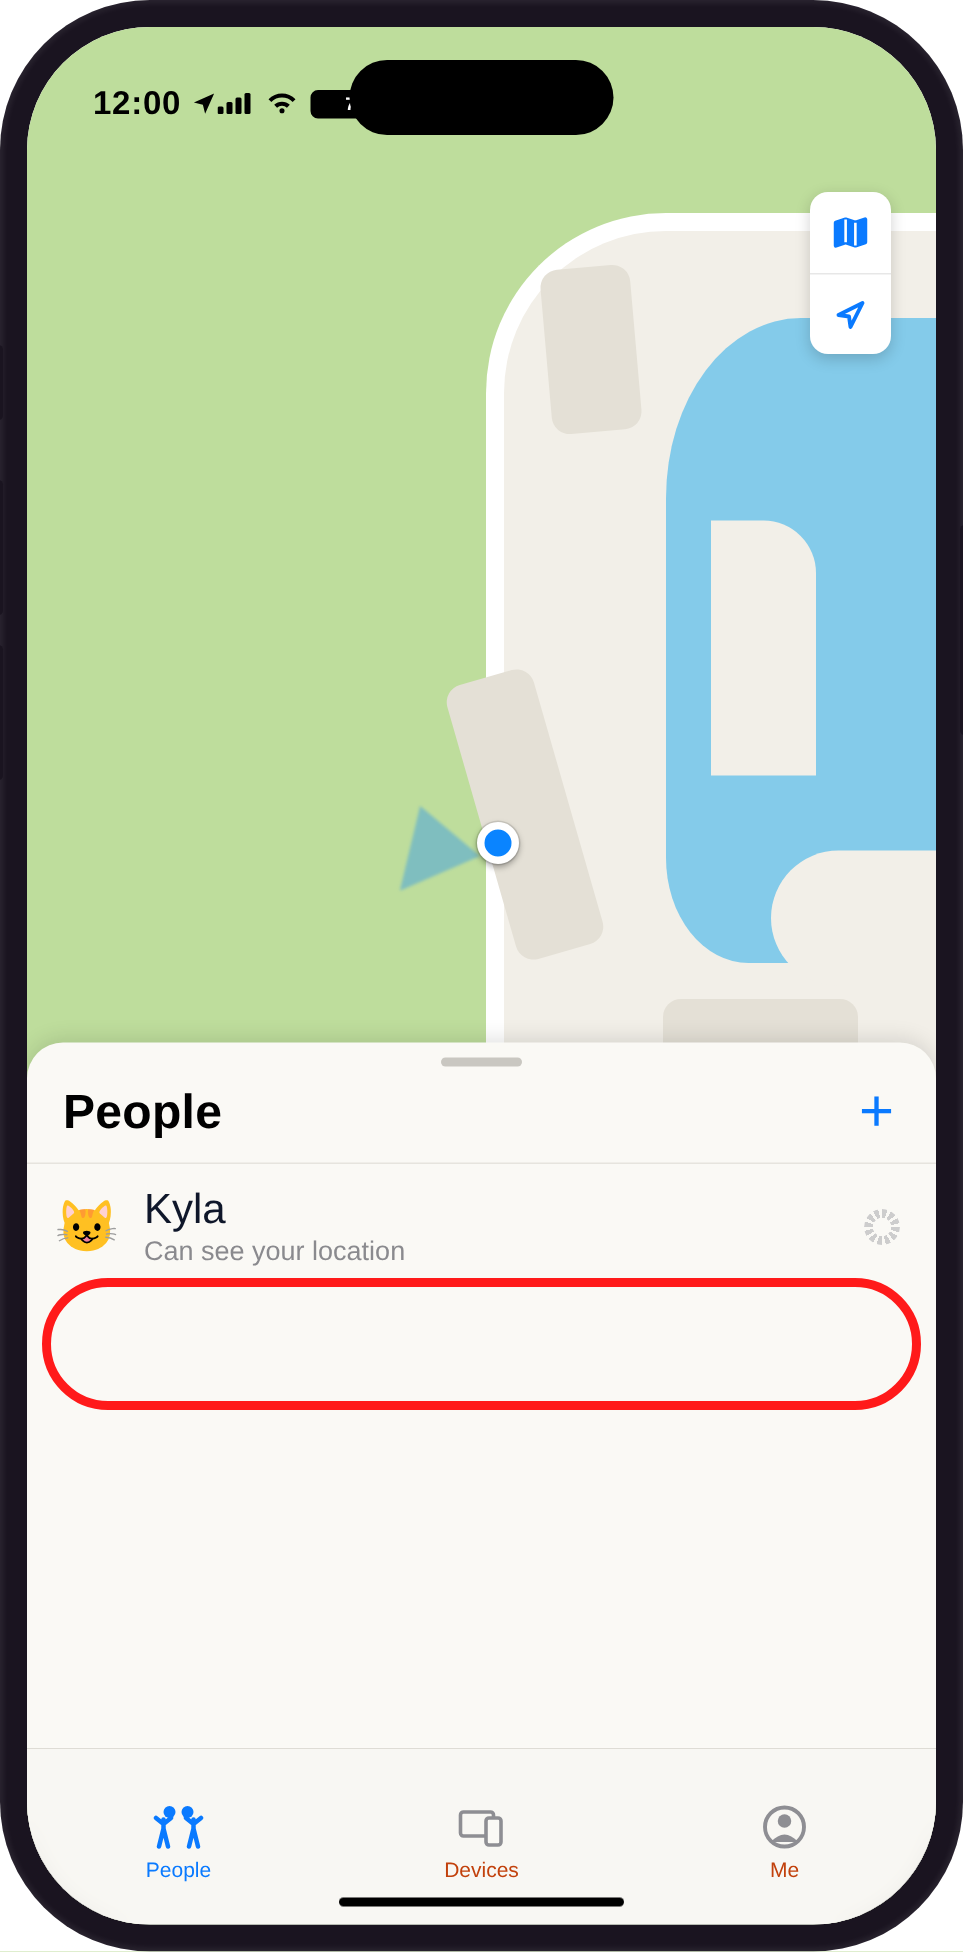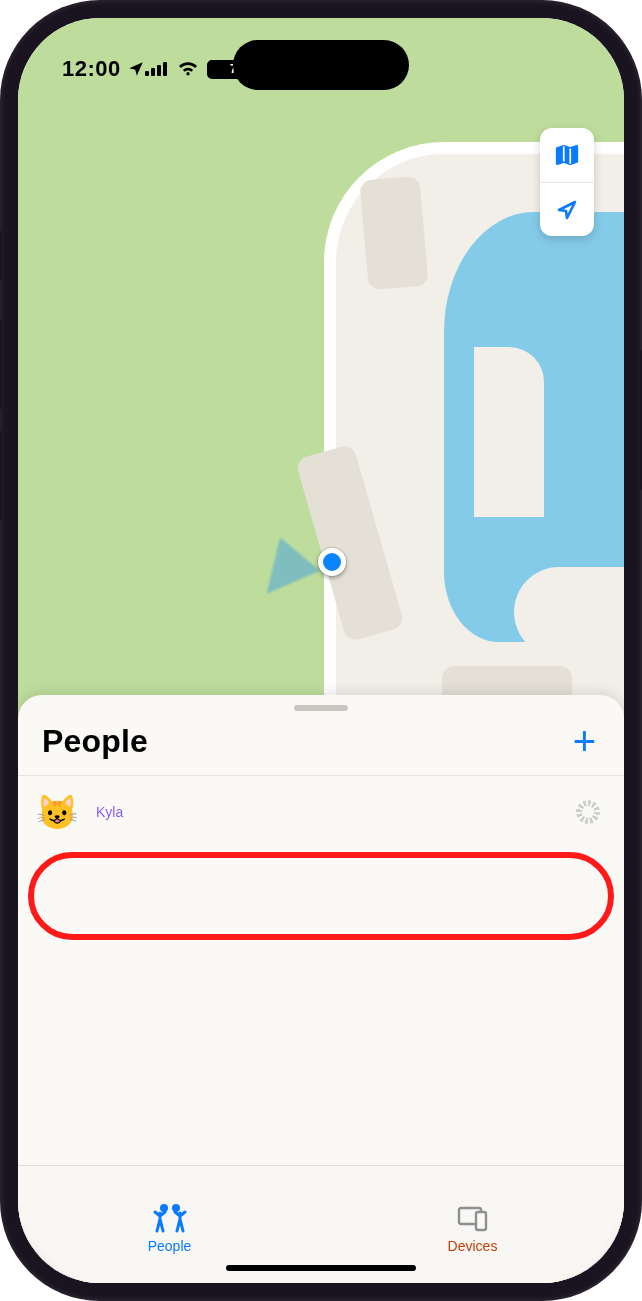--- a/index.html
+++ b/index.html
@@ -101,21 +101,21 @@
     .sheet-title { font-size:32px; font-weight:700; letter-spacing:.2px; color:#000; }
     .add-btn { color:#0a7aff; font-size:40px; font-weight:400; line-height:1; }
 
     .rows { border-top:1px solid #e6e4de; }
     .row {
       display:flex; align-items:center; gap:16px; padding:14px 24px 14px 18px;
       position:relative;
     }
     .row .av { width:44px; height:44px; display:flex; align-items:center; justify-content:center; font-size:34px; }
     .row .meta { flex:1; }
-    .row .meta .name { font-size:14px; color:#8b5cf6; }
+    .row .meta .name { font-size:28px; color:#0f172a; }
     .row .meta .sub { font-size:18px; color:#8a8a8e; margin-top:2px; }
     .spinner {
       width:24px; height:24px; border-radius:50%;
       background:
         repeating-conic-gradient(#b6b6b9 0 18deg, transparent 18deg 30deg);
       -webkit-mask:radial-gradient(circle, transparent 35%, #000 37%);
               mask:radial-gradient(circle, transparent 35%, #000 37%);
       opacity:.65;
     }
     .highlight {
@@ -222,20 +222,21 @@
       <div class="sheet-header">
         <div class="sheet-title">People</div>
         <div class="add-btn">+</div>
       </div>
       <div class="rows" style="position:relative;">
         <div class="highlight"></div>
         <div class="row">
           <div class="av">😺</div>
           <div class="meta">
             <div class="name">Kyla</div>
+            <div class="sub">Can see your location</div>
           </div>
           <div class="spinner"></div>
         </div>
       </div>
     </div>
 
     <div class="tabbar">
       <div class="tab active">
         <svg viewBox="0 0 34 30">
           <circle cx="11" cy="5" r="4" fill="#0a7aff"></circle>
@@ -245,17 +246,25 @@
         </svg>
         <span class="label">People</span>
       </div>
       <div class="tab">
         <svg viewBox="0 0 34 30">
           <rect x="3" y="5" width="22" height="16" rx="2" fill="none" stroke="#8e8e93" stroke-width="2.4"></rect>
           <rect x="20" y="9" width="10" height="18" rx="2" fill="#faf9f5" stroke="#8e8e93" stroke-width="2.4"></rect>
         </svg>
         <span class="label">Devices</span>
       </div>
+      <div class="tab">
+        <svg viewBox="0 0 34 30">
+          <circle cx="17" cy="15" r="13" fill="none" stroke="#8e8e93" stroke-width="2.6"></circle>
+          <circle cx="17" cy="11" r="4.5" fill="#8e8e93"></circle>
+          <path d="M8 25 q9 -10 18 0" fill="#8e8e93"></path>
+        </svg>
+        <span class="label">Me</span>
+      </div>
     </div>
 
     <div class="home-ind"></div>
   </div>
 </div>
 
 </body></html>

